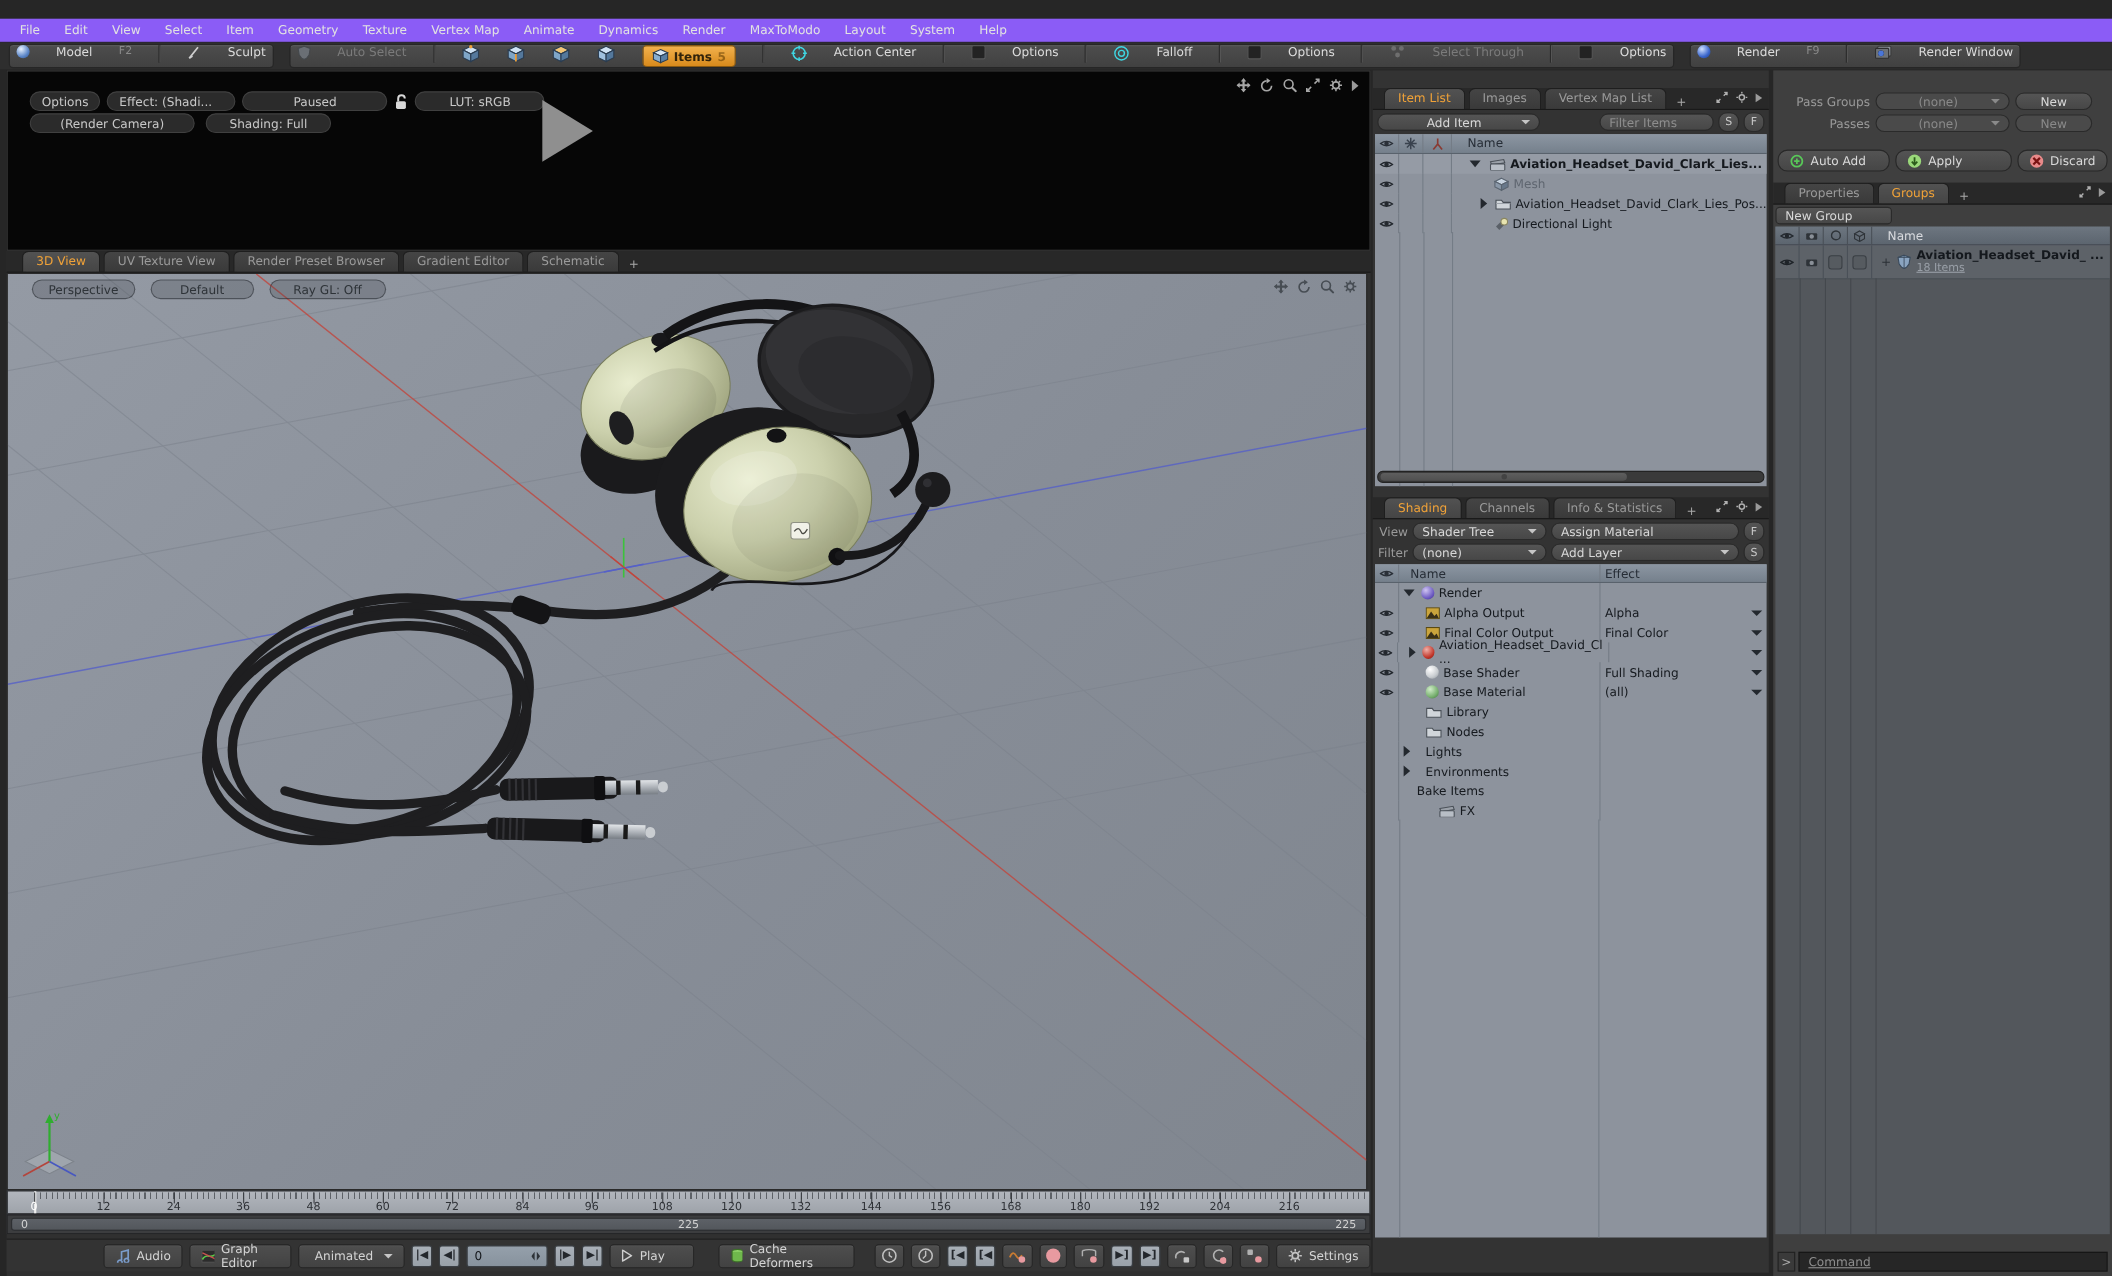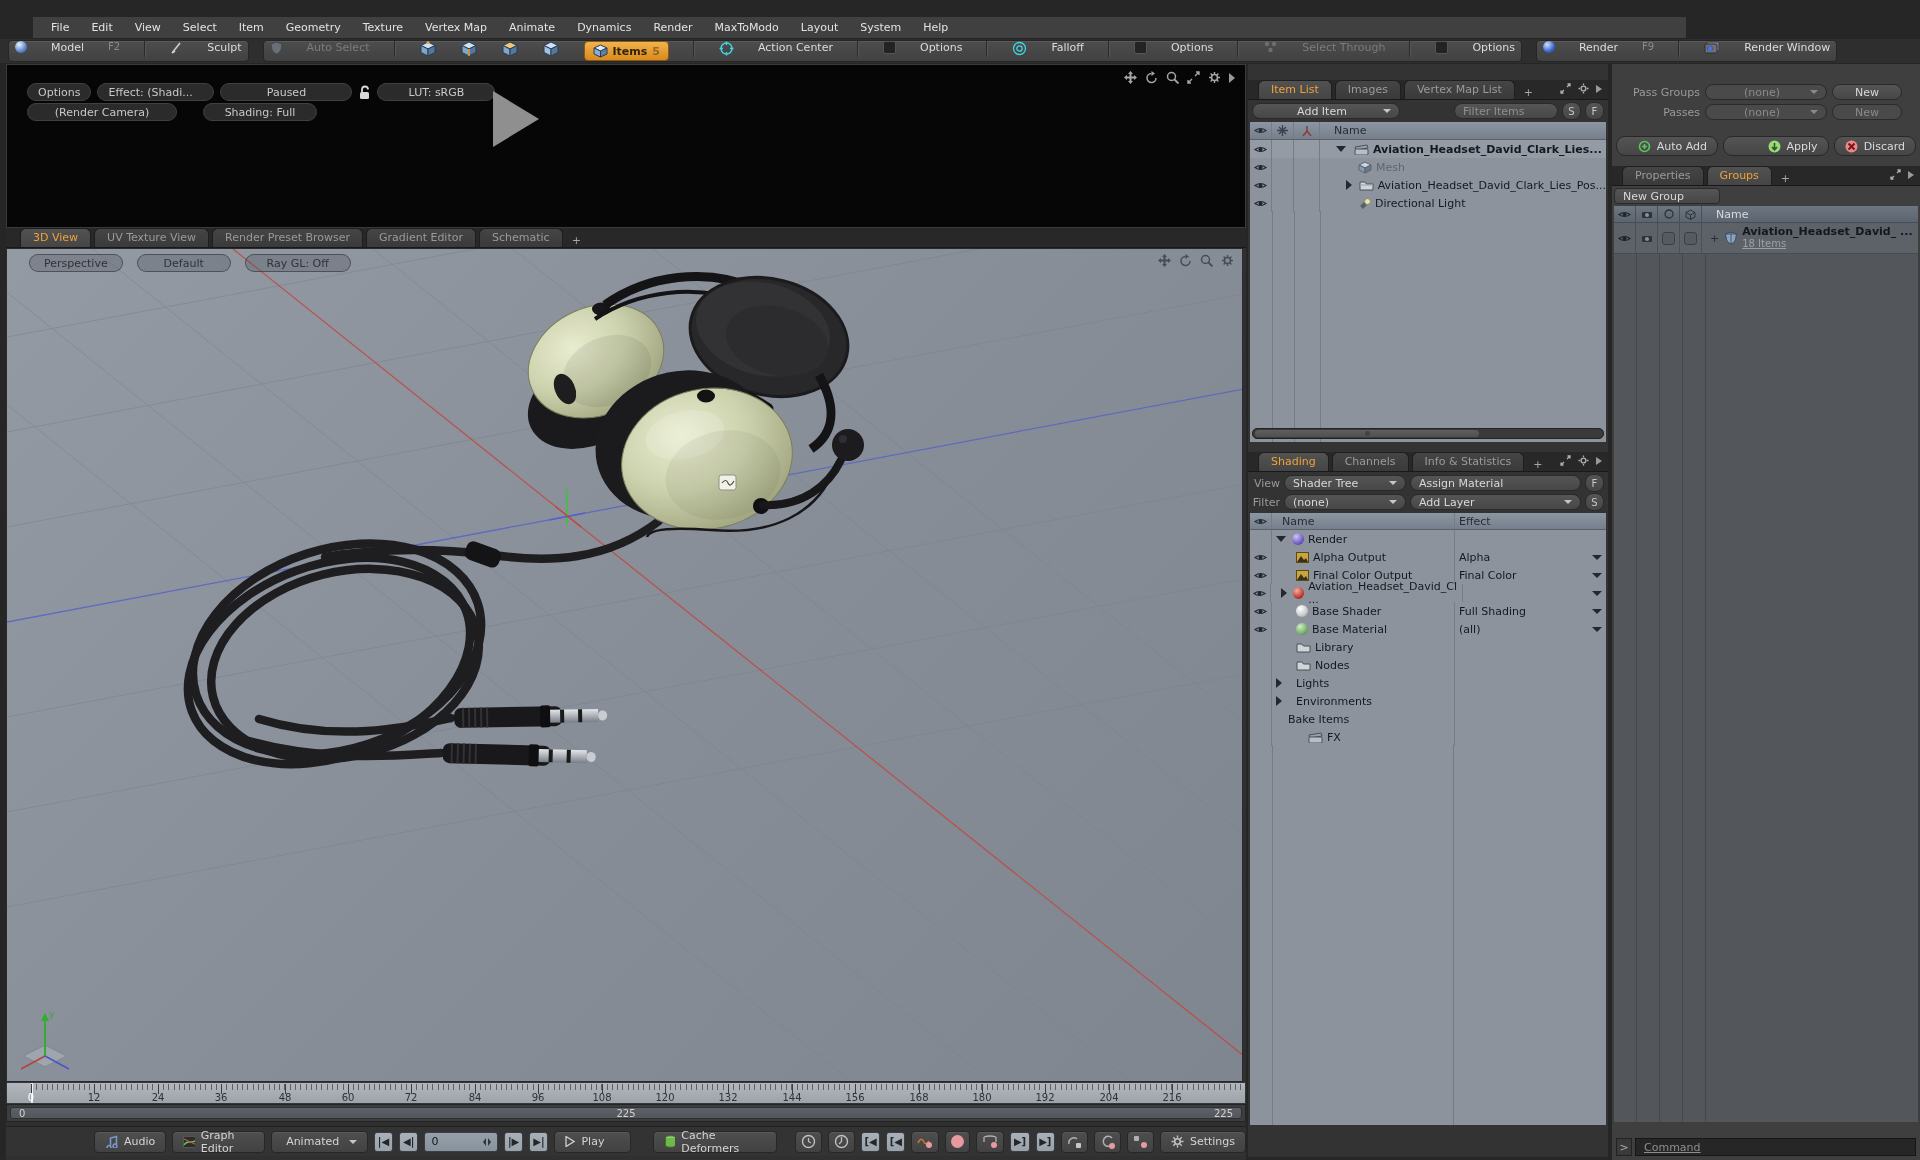--- a/index.html
+++ b/index.html
@@ -5,21 +5,21 @@
   html,body{margin:0;padding:0;background:#1b1b1b;}
   .app{position:relative;width:1920px;height:1160px;background:#262626;font-family:"DejaVu Sans",sans-serif;font-size:11px;color:#d6d6d6;overflow:hidden;}
   .flex{display:flex;align-items:center;}
   
   .titlebar{position:absolute;left:0;top:0;width:1920px;height:17px;background:linear-gradient(#d8490a,#c83f06);display:flex;align-items:center;color:#fff;}
   .titlebar .t-title{font-size:11px;margin-left:6px;text-shadow:0 1px 1px rgba(0,0,0,.3);}
   .winbtns{position:absolute;right:0;top:0;height:17px;display:flex;}
   .winbtn{width:45px;height:17px;display:flex;align-items:center;justify-content:center;color:#fff;font-size:10px;}
   .winbtn.close{background:#b33104;}
   
-  .menubar{position:absolute;left:0;top:17px;width:1653px;height:22px;background:#404040;border-bottom:1px solid #242424;display:flex;align-items:center;padding-left:8px;box-sizing:border-box;gap:2px;margin-left:33px;}
+  .menubar{position:absolute;left:0;top:17px;width:1920px;height:22px;background:#8b5cf6;border-bottom:1px solid #242424;display:flex;align-items:center;padding-left:8px;box-sizing:border-box;gap:2px;}
   .menuitem{padding:3px 10px;color:#e2e2e2;}
   
   .toolbar{position:absolute;left:0;top:39px;width:1920px;height:24px;background:#2e2e2e;display:flex;align-items:center;padding-left:8px;gap:14px;box-sizing:border-box;}
   .tgroup{background:linear-gradient(#4d4d4d,#414141);border:1px solid #262626;border-radius:4px;height:20px;display:flex;padding:0 6px;gap:24px;box-shadow:inset 0 1px 0 rgba(255,255,255,.08);}
   .tlabel{color:#dcdcdc;}
   .tdim{color:#7b7b7b;}
   .tkey{color:#8a8a8a;font-size:10px;}
   .itemsbtn{background:linear-gradient(#f2b24e,#d88a1c);border:1px solid #8a5a12;border-radius:4px;height:18px;display:flex;align-items:center;gap:5px;padding:0 8px;color:#32230a;font-weight:bold;}
   .itemsbadge{color:rgba(90,55,0,.55);font-weight:bold;}
   .chk{width:11px;height:11px;background:#232323;border:1px solid #555;border-radius:2px;}
@@ -75,21 +75,21 @@
   .tcol{border-right:1px solid #747c86;height:100%;display:flex;align-items:center;justify-content:center;box-sizing:border-box;}
   .trow{display:flex;align-items:center;height:18px;}
   .tname{margin-left:4px;}
   .gray{color:#5f6670;}
   .bold{font-weight:bold;}
   .effcol{border-left:1px solid #747c86;height:100%;display:flex;align-items:center;padding:0 4px;box-sizing:border-box;justify-content:space-between;}
   .midcol{position:absolute;left:1248px;top:64px;width:360px;height:1093px;background:#333333;}
   .rightcol{position:absolute;left:1612px;top:64px;width:308px;height:1096px;background:#3f3f3f;}
   .rlabel{color:#9a9a9a;text-align:right;}
   .dimdd{background:#4a4a4a;border:1px solid #2a2a2a;border-radius:9px;color:#8a8a8a;height:16px;display:flex;align-items:center;justify-content:space-between;padding:0 8px;box-sizing:border-box;}
-  .abtn{background:linear-gradient(#545454,#464646);border:1px solid #282828;border-radius:9px;height:18px;display:flex;align-items:center;gap:6px;padding:0 10px;color:#dadada;justify-content:flex-end;}
+  .abtn{background:linear-gradient(#545454,#464646);border:1px solid #282828;border-radius:9px;height:18px;display:flex;align-items:center;gap:6px;padding:0 10px;color:#dadada;}
   .gcol{position:absolute;top:0;bottom:0;width:1px;background:#44484d;}
   .command{position:absolute;left:4px;top:1074px;width:300px;height:18px;display:flex;gap:3px;}
   .cmdbtn{width:16px;height:18px;background:#3a3a3a;border:1px solid #222;color:#aaa;display:flex;align-items:center;justify-content:center;box-sizing:border-box;}
   .cmdfield{flex:1;background:#262626;border:1px solid #161616;color:#8e8e8e;display:flex;align-items:center;padding-left:8px;text-decoration:underline;}
   .hscroll{position:absolute;left:2px;right:2px;height:11px;background:#3a3a3a;border:1px solid #232323;border-radius:5px;box-sizing:border-box;}
   .hthumb{position:absolute;left:2px;top:1px;width:64%;height:7px;background:linear-gradient(#5e5e5e,#505050);border-radius:4px;display:flex;align-items:center;justify-content:center;}
   .hthumb i{width:5px;height:5px;border-radius:50%;background:#434343;display:block;}
 </style>
 </head>
 <body>
@@ -213,21 +213,21 @@
       <div class="flex" style="position:absolute;left:20px;top:18px;gap:6px;">
         <div class="pvpill">Options</div>
         <div class="pvpill" style="width:95px">Effect: (Shadi...</div>
         <div class="pvpill" style="width:110px;justify-content:center">Paused</div>
         <svg width="13" height="15">
             <rect x="2" y="7" width="9" height="7" rx="1.5" fill="#d8d8d8"></rect>
             <path d="M4,7 V4.5 Q4,1.5 7,1.5 Q10,1.5 10,4.5" fill="none" stroke="#d8d8d8" stroke-width="1.8"></path>
           </svg>
         <div class="pvpill" style="width:96px;justify-content:center">LUT: sRGB</div>
       </div>
-      <div class="flex" style="position:absolute;left:20px;top:38px;gap:26px;justify-content:space-between;">
+      <div class="flex" style="position:absolute;left:20px;top:38px;gap:10px;justify-content:space-between;">
         <div class="pvpill" style="width:128px;justify-content:center">(Render Camera)</div>
         <div class="pvpill" style="width:92px;justify-content:center">Shading: Full</div>
       </div>
       <div class="cornericons" style="position:absolute;right:10px;top:6px;">
         <svg class="cicon" width="13" height="13">
             <path d="M6.5,0 L9,3 H7.5 V5.5 H10 V4 L13,6.5 L10,9 V7.5 H7.5 V10 H9 L6.5,13 L4,10 H5.5 V7.5 H3 V9 L0,6.5 L3,4 V5.5 H5.5 V3 H4 Z" fill="#c2c2c2"></path>
           </svg>
         <svg class="cicon" width="13" height="13">
             <path d="M11,7 A4.5,4.5 0 1 1 6.5,2.5" fill="none" stroke="#c2c2c2" stroke-width="1.5"></path>
             <polygon points="6.5,0 10,2.5 6.5,5" fill="#c2c2c2"></polygon>

